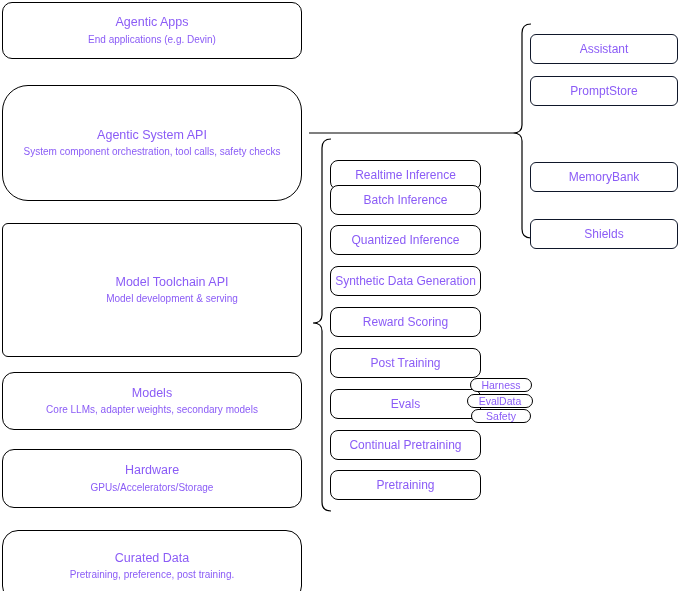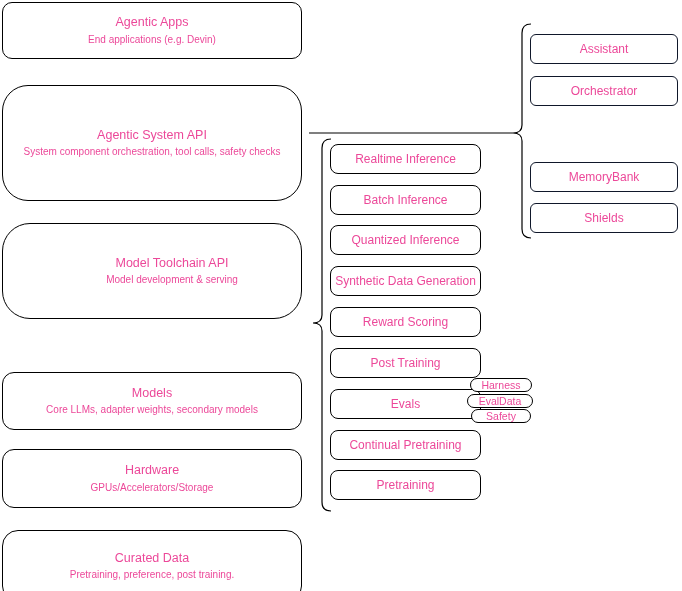--- a/index.html
+++ b/index.html
@@ -1,66 +1,66 @@
 <!DOCTYPE html>
 <html><head>
 <meta charset="utf-8">
 <style>
   html,body{margin:0;padding:0;background:#ffffff;}
   .canvas{
     position:relative;width:682px;height:591px;background:#ffffff;
-    font-family:"Liberation Sans",sans-serif;color:#ec4899;overflow:hidden;
+    font-family:"Liberation Sans",sans-serif;color:#8b5cf6;overflow:hidden;
   }
   .overlay{position:absolute;left:0;top:0;width:682px;height:591px;pointer-events:none;}
 
   
   .lbox{
     position:absolute;left:2px;width:300px;box-sizing:border-box;
     border:1px solid #000;background:#fff;
     display:flex;flex-direction:column;align-items:center;justify-content:center;
     gap:4px;text-align:center;z-index:1;
   }
   .lbox .box-title{font-size:12.5px;line-height:1.1;}
   .lbox .box-subtitle{font-size:10px;line-height:1.1;}
   .lb1{top:2px;height:57px;border-radius:10px;}
   .lb2{top:85px;height:116px;border-radius:26px;text-align:right;}
-  .lb3{top:223px;height:96px;border-radius:28px;padding-left:40px;}
+  .lb3{top:223px;height:134px;border-radius:6px;padding-left:40px;}
   .lb4{top:372px;height:58px;border-radius:12px;}
   .lb5{top:449px;height:59px;border-radius:12px;}
   .lb6{top:530px;height:72px;border-radius:16px;}
 
   
   .mbox{
     position:absolute;left:330px;width:151px;height:30px;box-sizing:border-box;
     border:1px solid #000;border-radius:8px;background:#fff;
     display:flex;align-items:center;justify-content:center;
     font-size:12px;text-align:center;z-index:1;
   }
-  .m1{top:144px}.m2{top:185px}.m3{top:225px}.m4{top:266px}.m5{top:307px}
+  .m1{top:160px}.m2{top:185px}.m3{top:225px}.m4{top:266px}.m5{top:307px}
   .m6{top:348px}.m7{top:389px}.m8{top:430px}.m9{top:470px}
 
   
   .pill{
     position:absolute;box-sizing:border-box;height:14px;
     border:1px solid #000;border-radius:8px;background:#fff;
     display:flex;align-items:center;justify-content:center;
     font-size:10.5px;z-index:3;
   }
   .p1{left:470px;top:378px;width:62px;}
   .p2{left:467px;top:394px;width:66px;}
   .p3{left:471px;top:409px;width:60px;}
 
   
   .rbox{
     position:absolute;left:530px;width:148px;height:30px;box-sizing:border-box;
     border:1px solid #0f172a;border-radius:6px;background:#fff;
     display:flex;align-items:center;justify-content:center;
     font-size:12px;text-align:center;z-index:1;
   }
-  .r1{top:34px}.r2{top:76px}.r3{top:119px}.r4{top:162px}.r5{top:203px}
+  .r1{top:34px}.r2{top:76px}.r3{top:119px}.r4{top:162px}.r5{top:219px}
 </style>
 </head>
 <body>
 
 <div class="canvas">
 
   <svg class="overlay" viewBox="0 0 682 591">
     <line x1="309" y1="133" x2="513" y2="133" stroke="#000" stroke-width="1.2"></line>
     <path d="M 531 24 Q 522 24 522 33 L 522 125 Q 522 133 513 133 Q 522 133 522 141 L 522 229 Q 522 238 531 238" fill="none" stroke="#000" stroke-width="1.2"></path>
     <path d="M 331 139 Q 322 139 322 148 L 322 315 Q 322 323 313 323 Q 322 323 322 331 L 322 502 Q 322 511 331 511" fill="none" stroke="#000" stroke-width="1.2"></path>
@@ -126,21 +126,21 @@
     <span>EvalData</span>
   </div>
   <div class="pill p3">
     <span>Safety</span>
   </div>
 
   <div class="rbox r1">
     <span>Assistant</span>
   </div>
   <div class="rbox r2">
-    <span>Orchestrator</span>
+    <span>PromptStore</span>
   </div>
   <div class="rbox r4">
     <span>MemoryBank</span>
   </div>
   <div class="rbox r5">
     <span>Shields</span>
   </div>
 
 </div>
 

